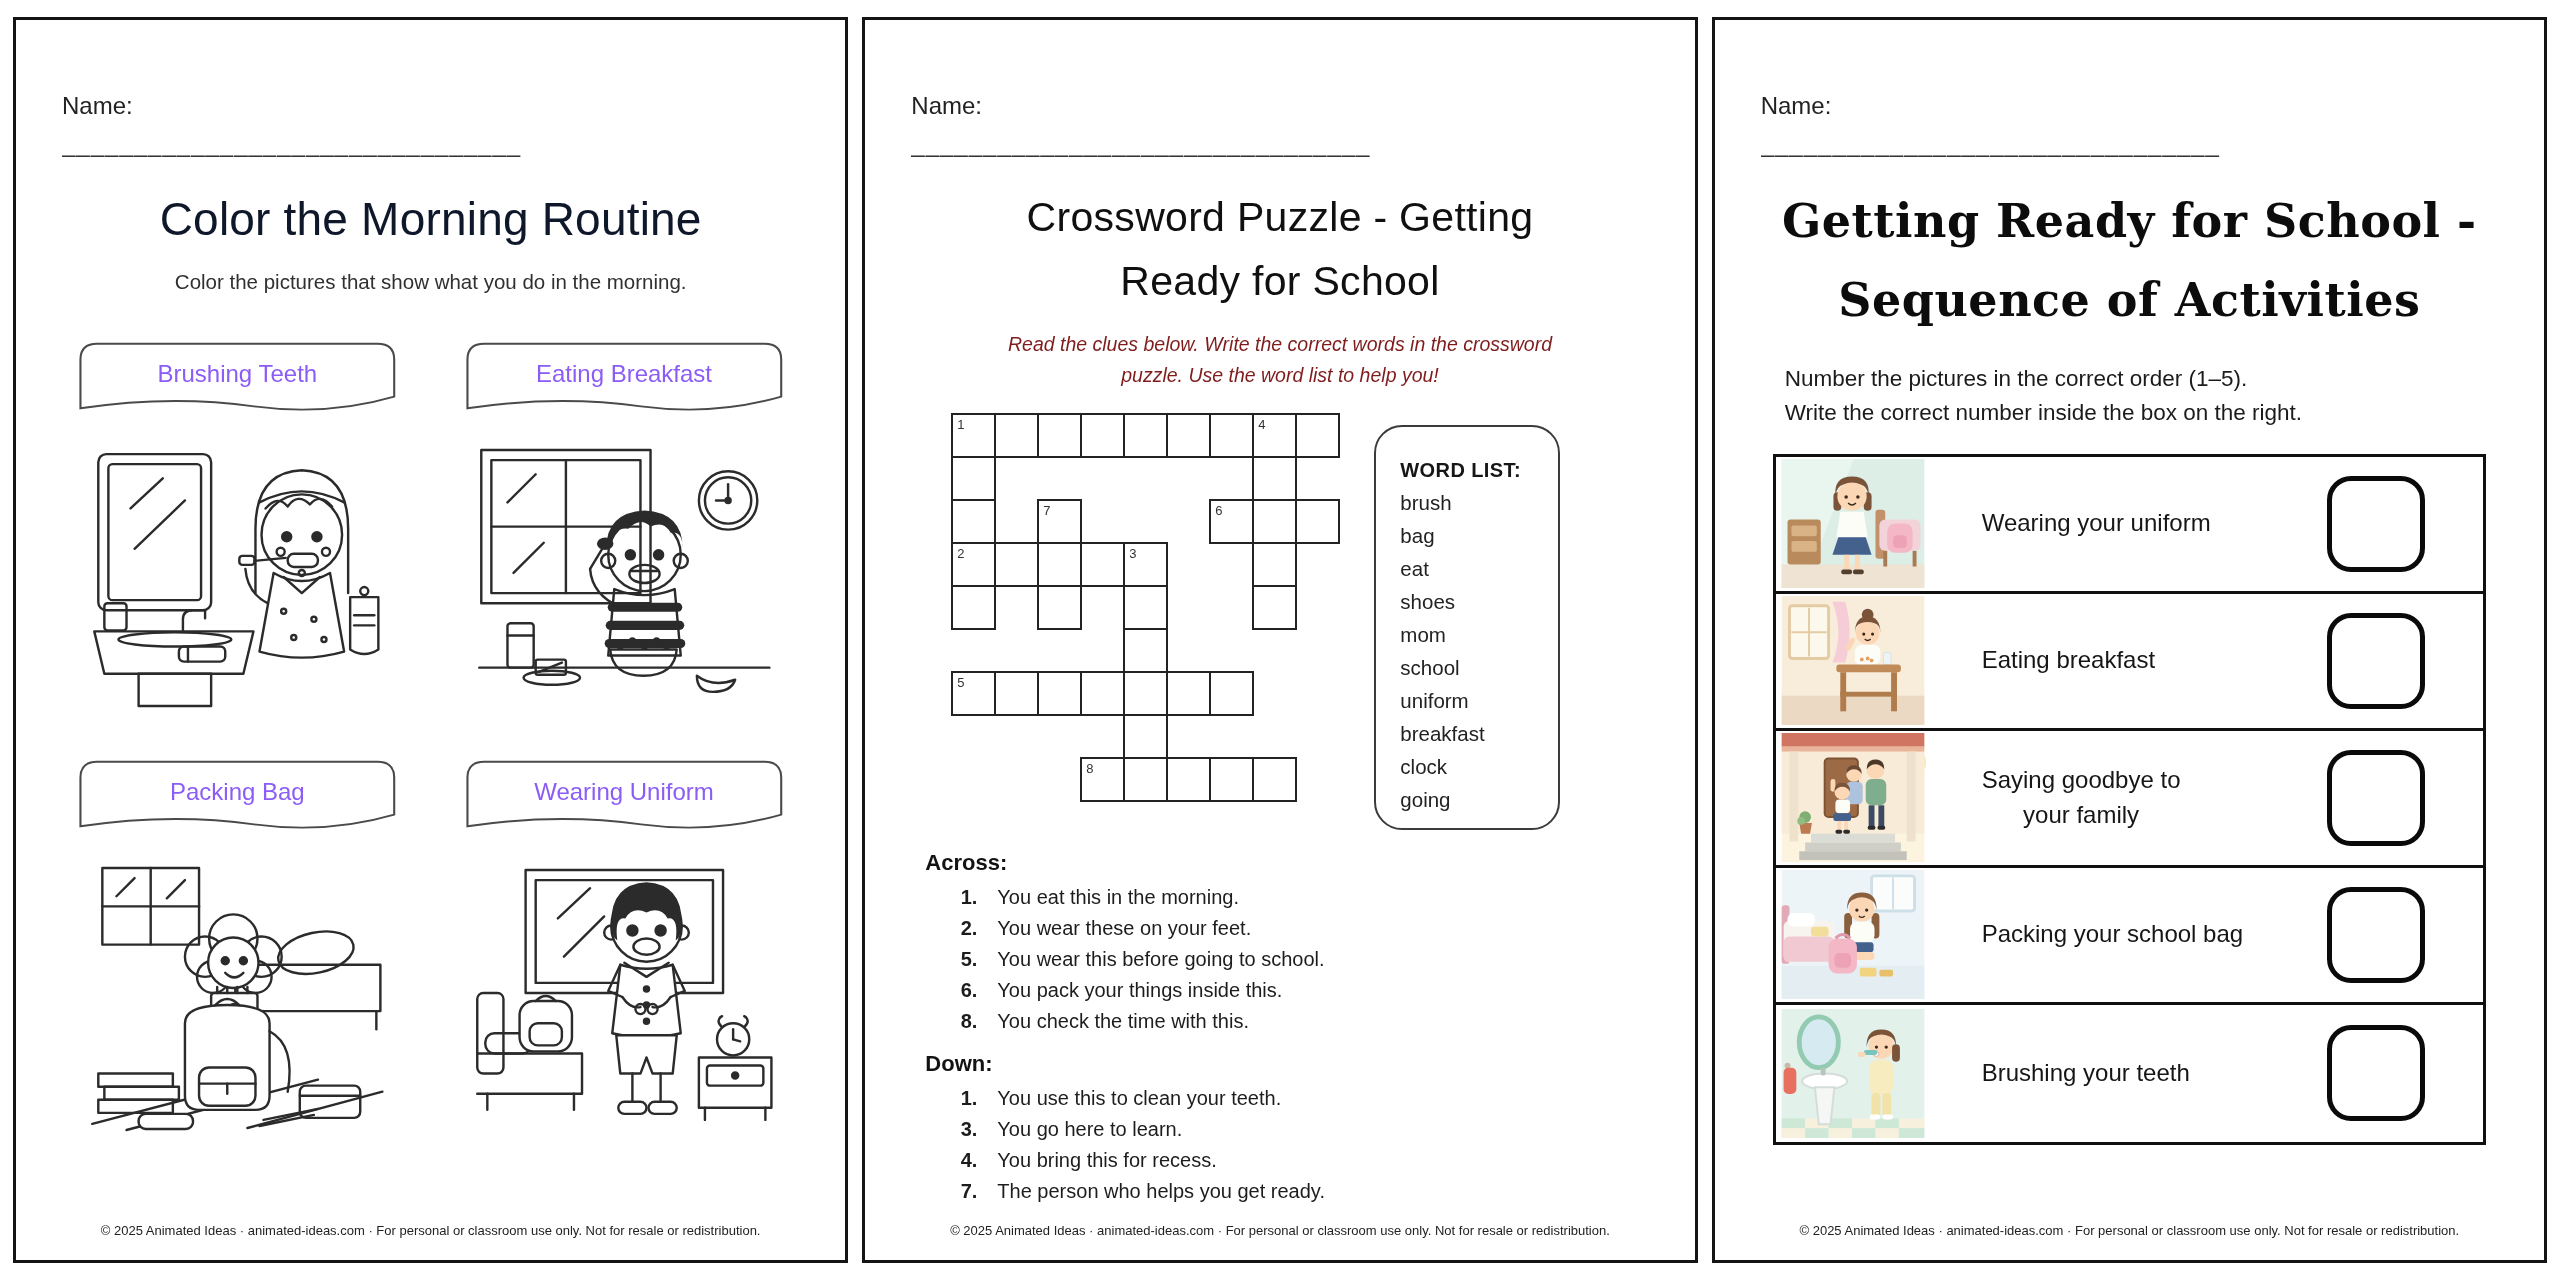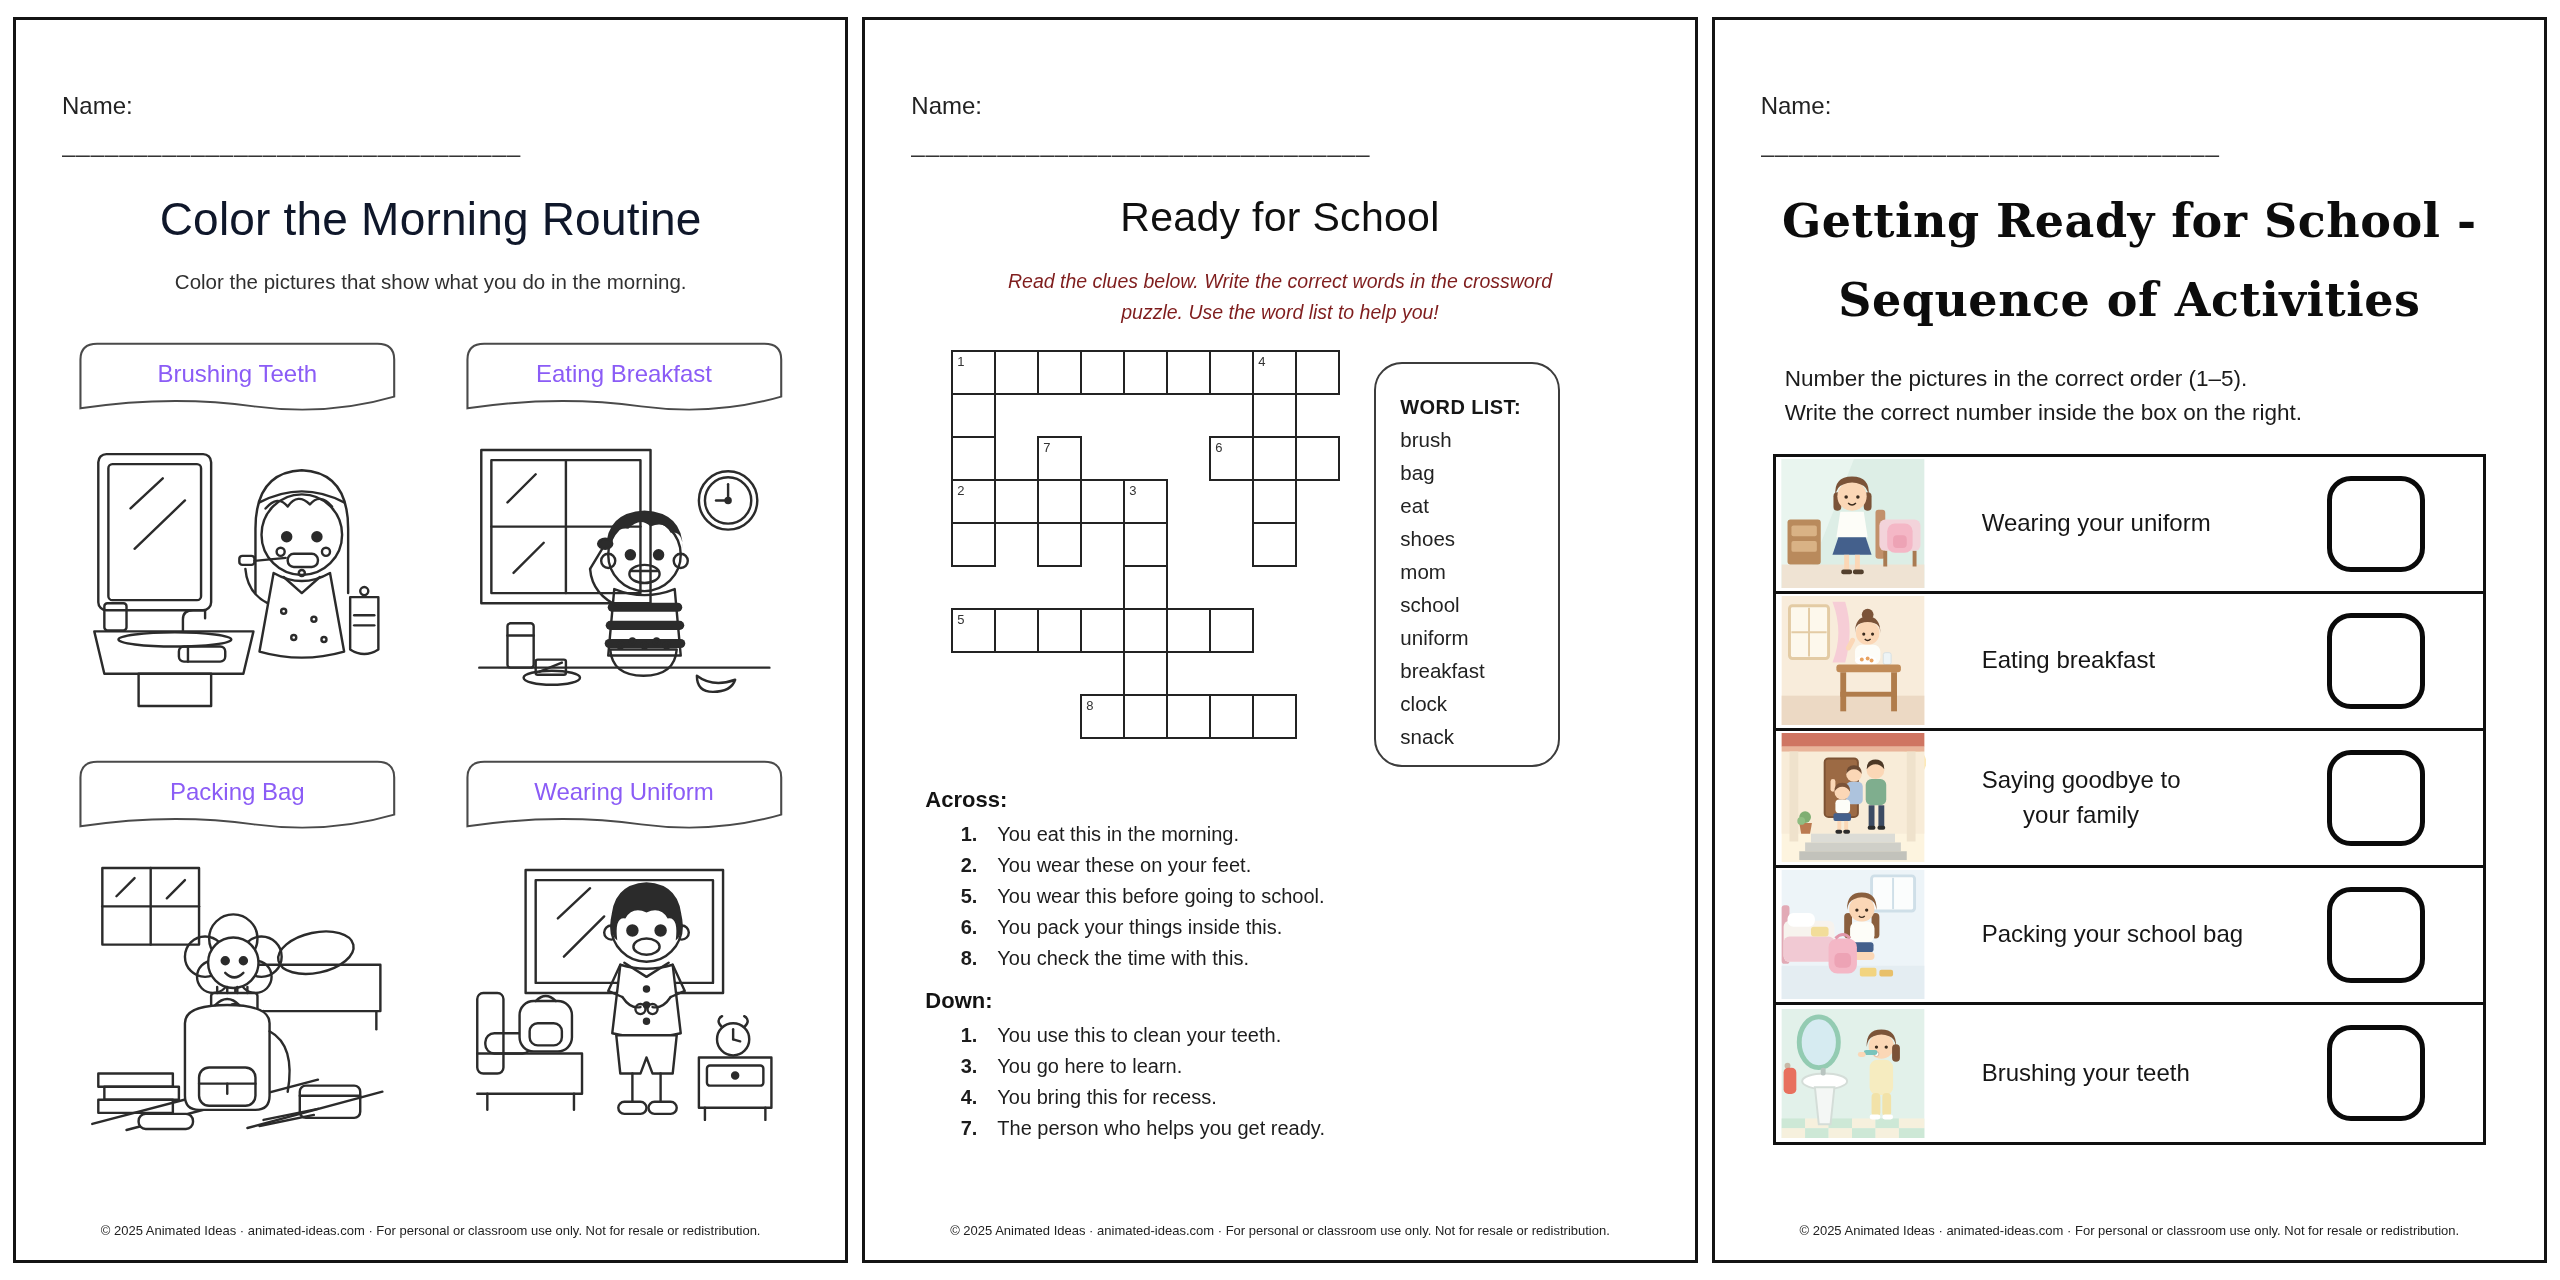--- a/index.html
+++ b/index.html
@@ -294,20 +294,21 @@
 
     <div class="footer">© 2025 Animated Ideas · animated-ideas.com · For personal or classroom use only. Not for resale or redistribution.</div>
   </div>
 
   <div class="page">
     <div class="name-row">
       <span>Name:</span>
       <span class="name-line">________________________________</span>
     </div>
     <div class="p2-title">
+      <div>Crossword Puzzle - Getting</div>
       <div>Ready for School</div>
     </div>
     <div class="p2-sub">
       <div>Read the clues below. Write the correct words in the crossword</div>
       <div>puzzle. Use the word list to help you!</div>
     </div>
 
     <div class="xw-area">
       <div class="xw-wrap">
           <div class="xw-cell" style="left: 0px; top: 0px;">
@@ -381,21 +382,21 @@
           <div class="wl-word">mom</div>
 
           <div class="wl-word">school</div>
 
           <div class="wl-word">uniform</div>
 
           <div class="wl-word">breakfast</div>
 
           <div class="wl-word">clock</div>
 
-          <div class="wl-word">snack</div>
+          <div class="wl-word">going</div>
 
       </div>
     </div>
 
     <div class="clues">
       <div class="clue-head">Across:</div>
 
         <div class="clue-row">
           <span class="clue-num">1.</span>
           <span class="clue-text">You eat this in the morning.</span>

